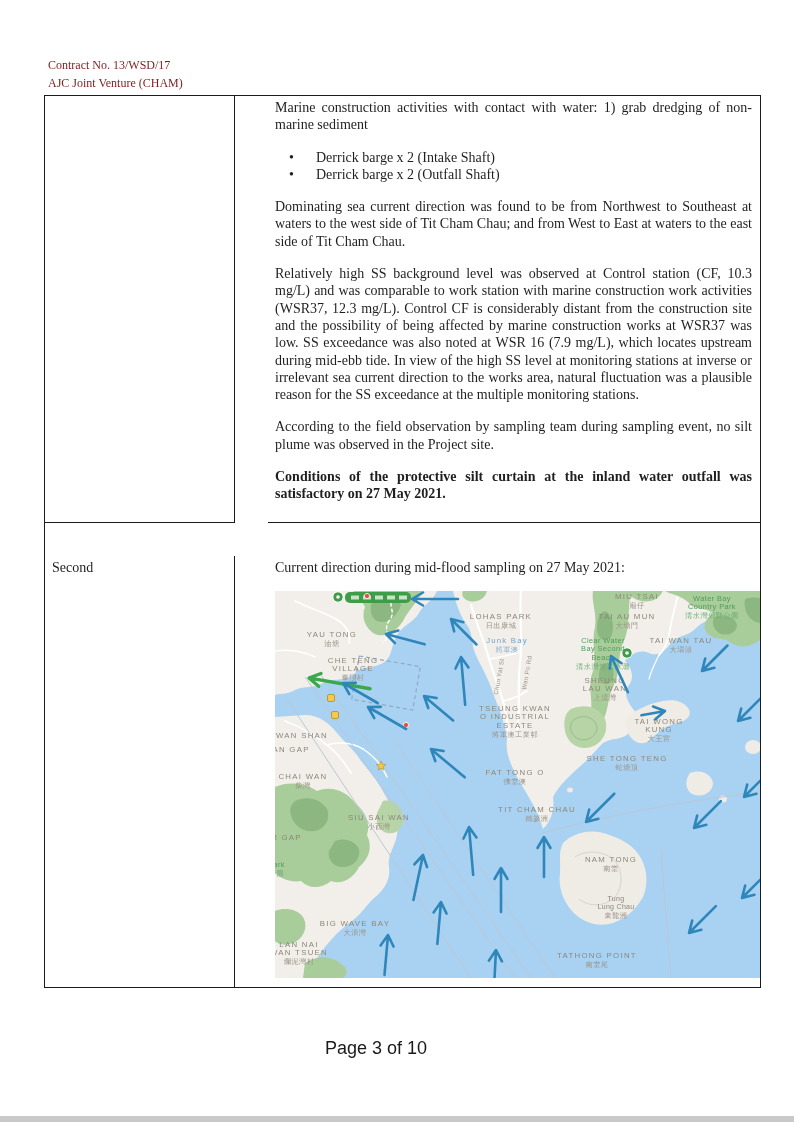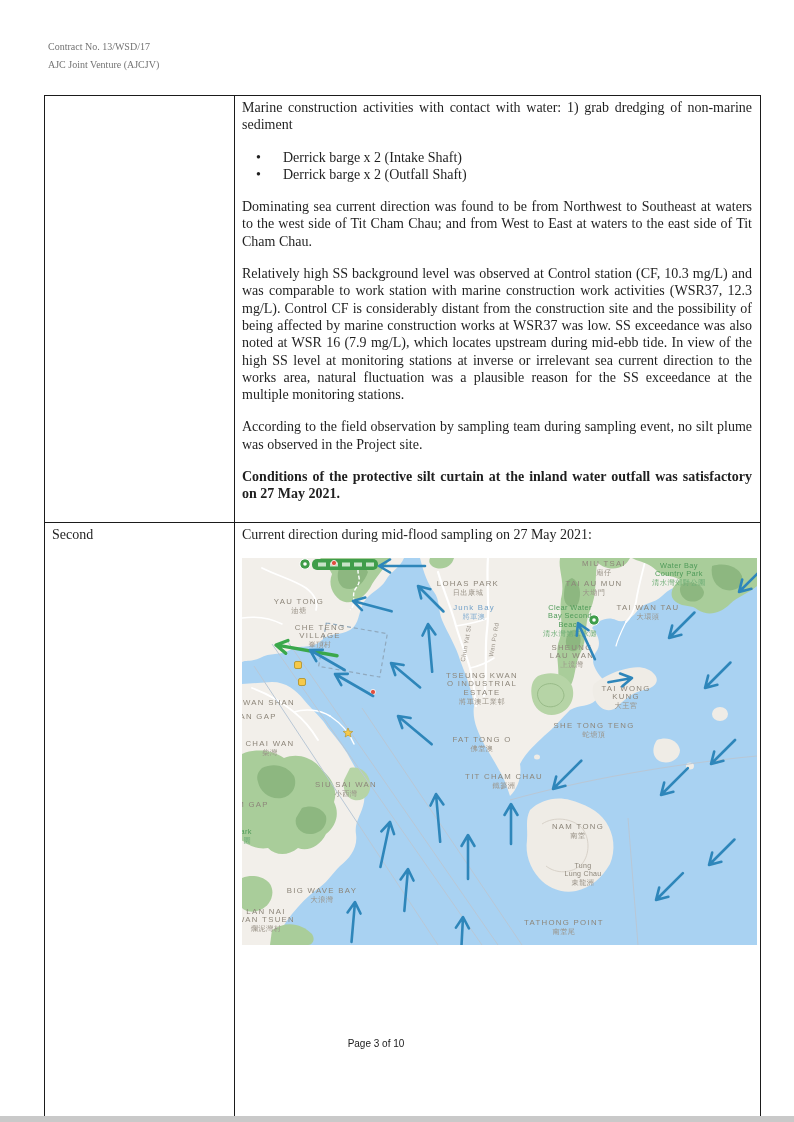--- a/index.html
+++ b/index.html
@@ -1,23 +1,23 @@
 <!DOCTYPE html>
 <html><head>
 <meta charset="utf-8">
 <style>
   html,body{margin:0;padding:0;background:#ffffff;}
   .page{position:relative;width:794px;height:1122px;background:#fff;overflow:hidden;
         font-family:"Liberation Serif","DejaVu Serif",serif;color:#1f1f1f;}
   
-  .header{position:absolute;left:48px;top:38px;width:686px;font-size:10px;line-height:18px;color:#737373;}
+  .header{position:absolute;left:48px;top:56px;width:686px;font-size:12px;line-height:18px;color:#7f1d1d;}
   .header-line2{display:flex;justify-content:space-between;}
   
-  .doc-table{position:absolute;left:44px;top:95px;width:717px;height:1027px;box-sizing:border-box;
-             border:1.7px solid #1b1b1b;display:grid;grid-template-columns:190px 1fr;grid-template-rows:427px 1fr;}
+  .doc-table{position:absolute;left:44px;top:95px;width:717px;height:893px;box-sizing:border-box;
+             border:1.7px solid #1b1b1b;display:grid;grid-template-columns:190px 1fr;grid-template-rows:427px 1fr;gap:33px;}
   .cell{box-sizing:border-box;padding:3px 8px 4px 7px;font-size:14px;line-height:17.3px;overflow:hidden;}
   .cell.c-left{border-right:1.7px solid #1b1b1b;}
   .cell.r-top{border-bottom:1.7px solid #1b1b1b;}
   .cell p{margin:0 0 15px 0;text-align:justify;}
   .cell p.no-just{text-align:left;}
   .cell ul{margin:0 0 15px 0;padding:0 0 0 14px;list-style:none;}
   .cell ul li{text-align:left;}
   .cell ul li::before{content:"\2022";display:inline-block;width:27px;}
   .caption{margin:0 0 3px 0;text-align:left;}
   
@@ -32,32 +32,32 @@
   .lbl-green .zh{fill:#6fae77;}
   .lbl-water .zh{fill:#8cb3d4;}
   .land{fill:#f2efea;}
   .land2{fill:#efece6;}
   .park{fill:#a9cd9a;}
   .park2{fill:#8db780;}
   .park3{fill:#b6d4a6;}
   .road{stroke:#ffffff;fill:none;stroke-linecap:round;}
   
   .footer{position:absolute;left:0;top:1038px;width:752px;text-align:center;
-          font-family:"Liberation Sans","DejaVu Sans",sans-serif;font-size:10px;color:#1a1a1a;}
+          font-family:"Liberation Sans","DejaVu Sans",sans-serif;font-size:18px;color:#1a1a1a;}
   .bottom-strip{position:absolute;left:0;bottom:0;width:794px;height:6px;background:#c9c9c9;}
 </style>
 </head>
 <body>
 
 <div class="page">
 
   <div class="header">
     <div>Contract No. 13/WSD/17</div>
     <div class="header-line2">
-      <span>AJC Joint Venture (AJCJV)</span>
+      <span>AJC Joint Venture (CHAM)</span>
     </div>
   </div>
 
   <div class="doc-table">
 
     <div class="cell c-left r-top"></div>
 
     <div class="cell r-top">
       <p>Marine construction activities with contact with water: 1) grab dredging of non-marine sediment</p>
       <ul>

